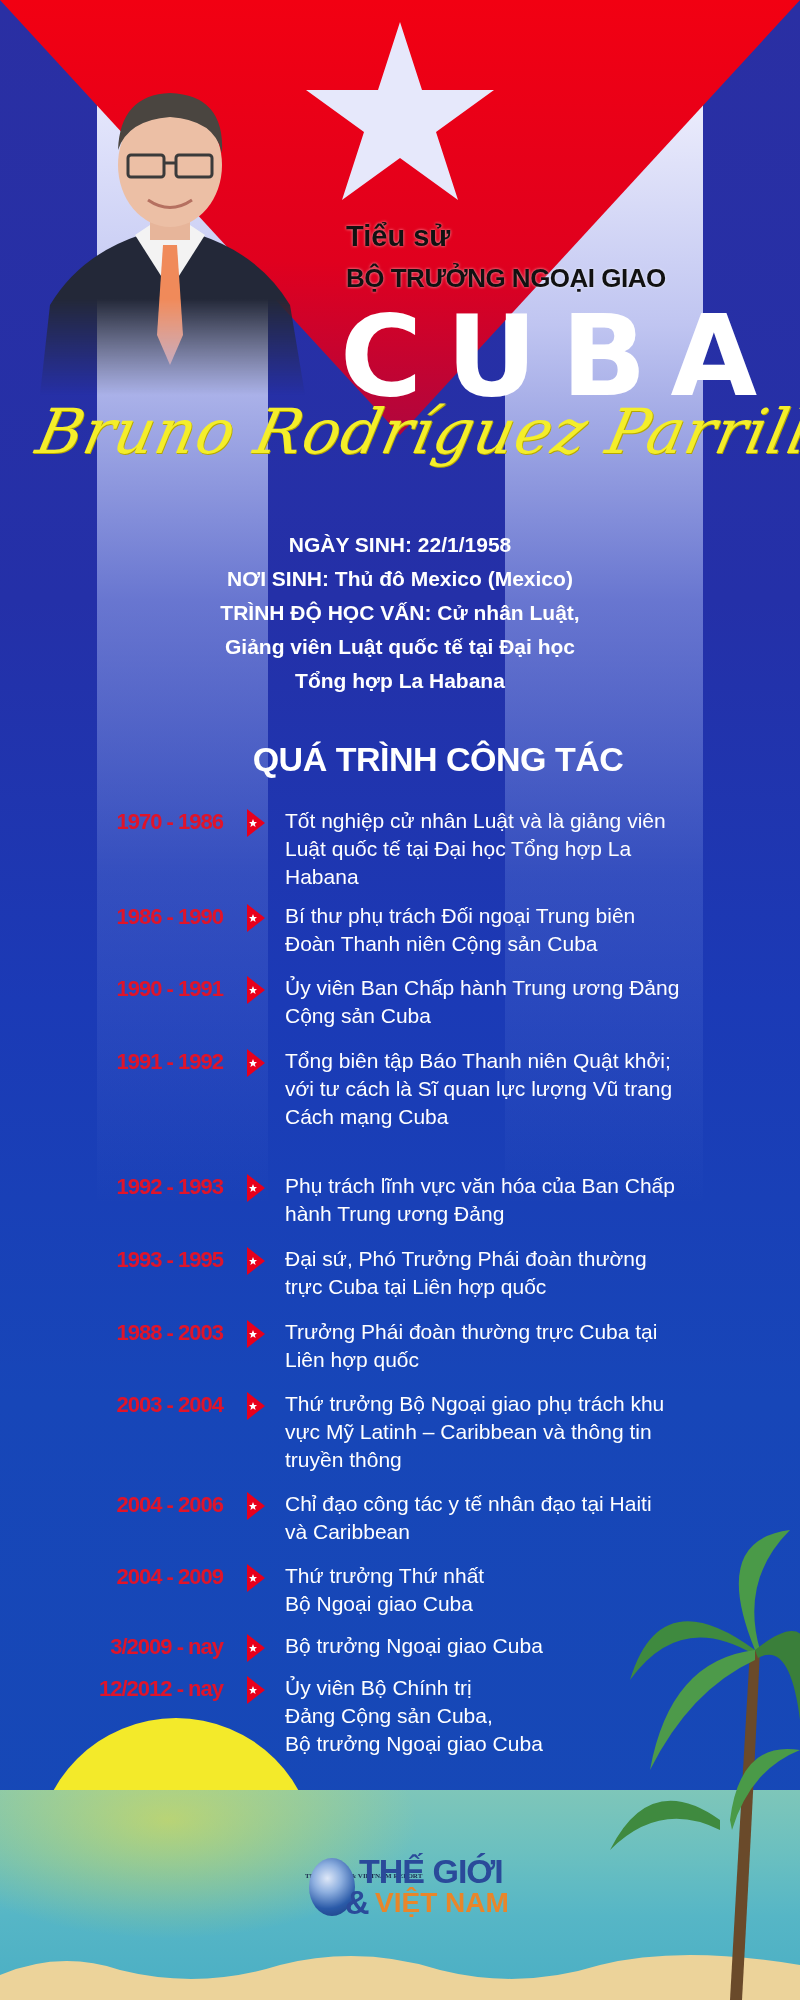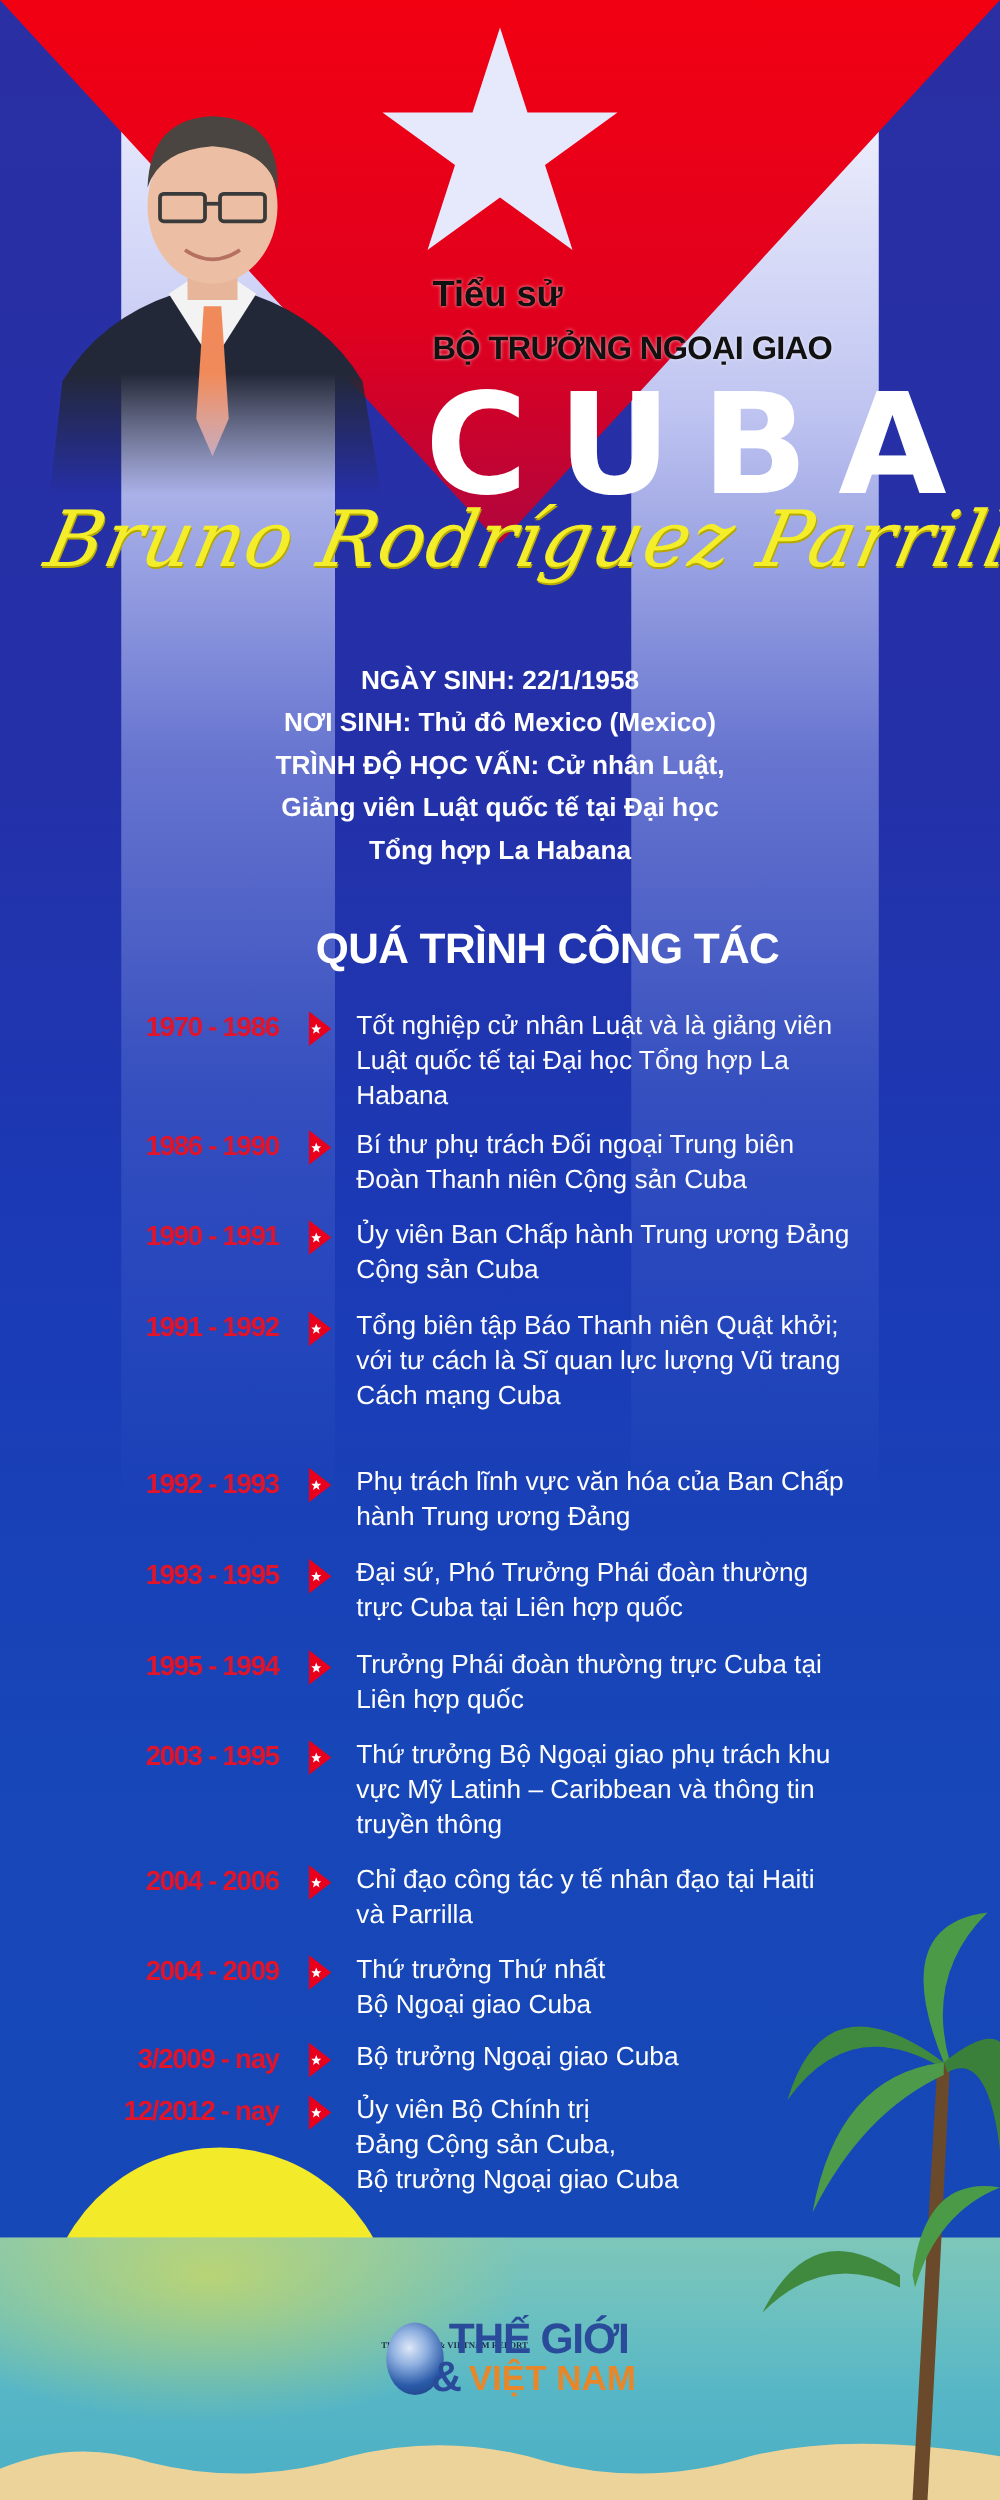--- a/index.html
+++ b/index.html
@@ -159,51 +159,51 @@
         <svg class="tl-arrow" viewBox="0 0 18 28">
           <polygon points="0,0 18,14 0,28" fill="#e8001c"></polygon>
           <polygon points="6,10 7.2,13 10,13 7.8,15 8.6,18 6,16.2 3.4,18 4.2,15 2,13 4.8,13" fill="#ffffff"></polygon>
         </svg>
         <div class="tl-text">
           <div>Đại sứ, Phó Trưởng Phái đoàn thường</div>
           <div>trực Cuba tại Liên hợp quốc</div>
         </div>
       </div>
       <div class="tl-row" style="top: 1316px;">
-        <div class="tl-date">1995 - 1994</div>
+        <div class="tl-date">1988 - 2003</div>
         <svg class="tl-arrow" viewBox="0 0 18 28">
           <polygon points="0,0 18,14 0,28" fill="#e8001c"></polygon>
           <polygon points="6,10 7.2,13 10,13 7.8,15 8.6,18 6,16.2 3.4,18 4.2,15 2,13 4.8,13" fill="#ffffff"></polygon>
         </svg>
         <div class="tl-text">
           <div>Trưởng Phái đoàn thường trực Cuba tại</div>
           <div>Liên hợp quốc</div>
         </div>
       </div>
       <div class="tl-row" style="top: 1388px;">
-        <div class="tl-date">2003 - 1995</div>
+        <div class="tl-date">2003 - 2004</div>
         <svg class="tl-arrow" viewBox="0 0 18 28">
           <polygon points="0,0 18,14 0,28" fill="#e8001c"></polygon>
           <polygon points="6,10 7.2,13 10,13 7.8,15 8.6,18 6,16.2 3.4,18 4.2,15 2,13 4.8,13" fill="#ffffff"></polygon>
         </svg>
         <div class="tl-text">
           <div>Thứ trưởng Bộ Ngoại giao phụ trách khu</div>
           <div>vực Mỹ Latinh – Caribbean và thông tin</div>
           <div>truyền thông</div>
         </div>
       </div>
       <div class="tl-row" style="top: 1488px;">
         <div class="tl-date">2004 - 2006</div>
         <svg class="tl-arrow" viewBox="0 0 18 28">
           <polygon points="0,0 18,14 0,28" fill="#e8001c"></polygon>
           <polygon points="6,10 7.2,13 10,13 7.8,15 8.6,18 6,16.2 3.4,18 4.2,15 2,13 4.8,13" fill="#ffffff"></polygon>
         </svg>
         <div class="tl-text">
           <div>Chỉ đạo công tác y tế nhân đạo tại Haiti</div>
-          <div>và Parrilla</div>
+          <div>và Caribbean</div>
         </div>
       </div>
       <div class="tl-row" style="top: 1560px;">
         <div class="tl-date">2004 - 2009</div>
         <svg class="tl-arrow" viewBox="0 0 18 28">
           <polygon points="0,0 18,14 0,28" fill="#e8001c"></polygon>
           <polygon points="6,10 7.2,13 10,13 7.8,15 8.6,18 6,16.2 3.4,18 4.2,15 2,13 4.8,13" fill="#ffffff"></polygon>
         </svg>
         <div class="tl-text">
           <div>Thứ trưởng Thứ nhất</div>

